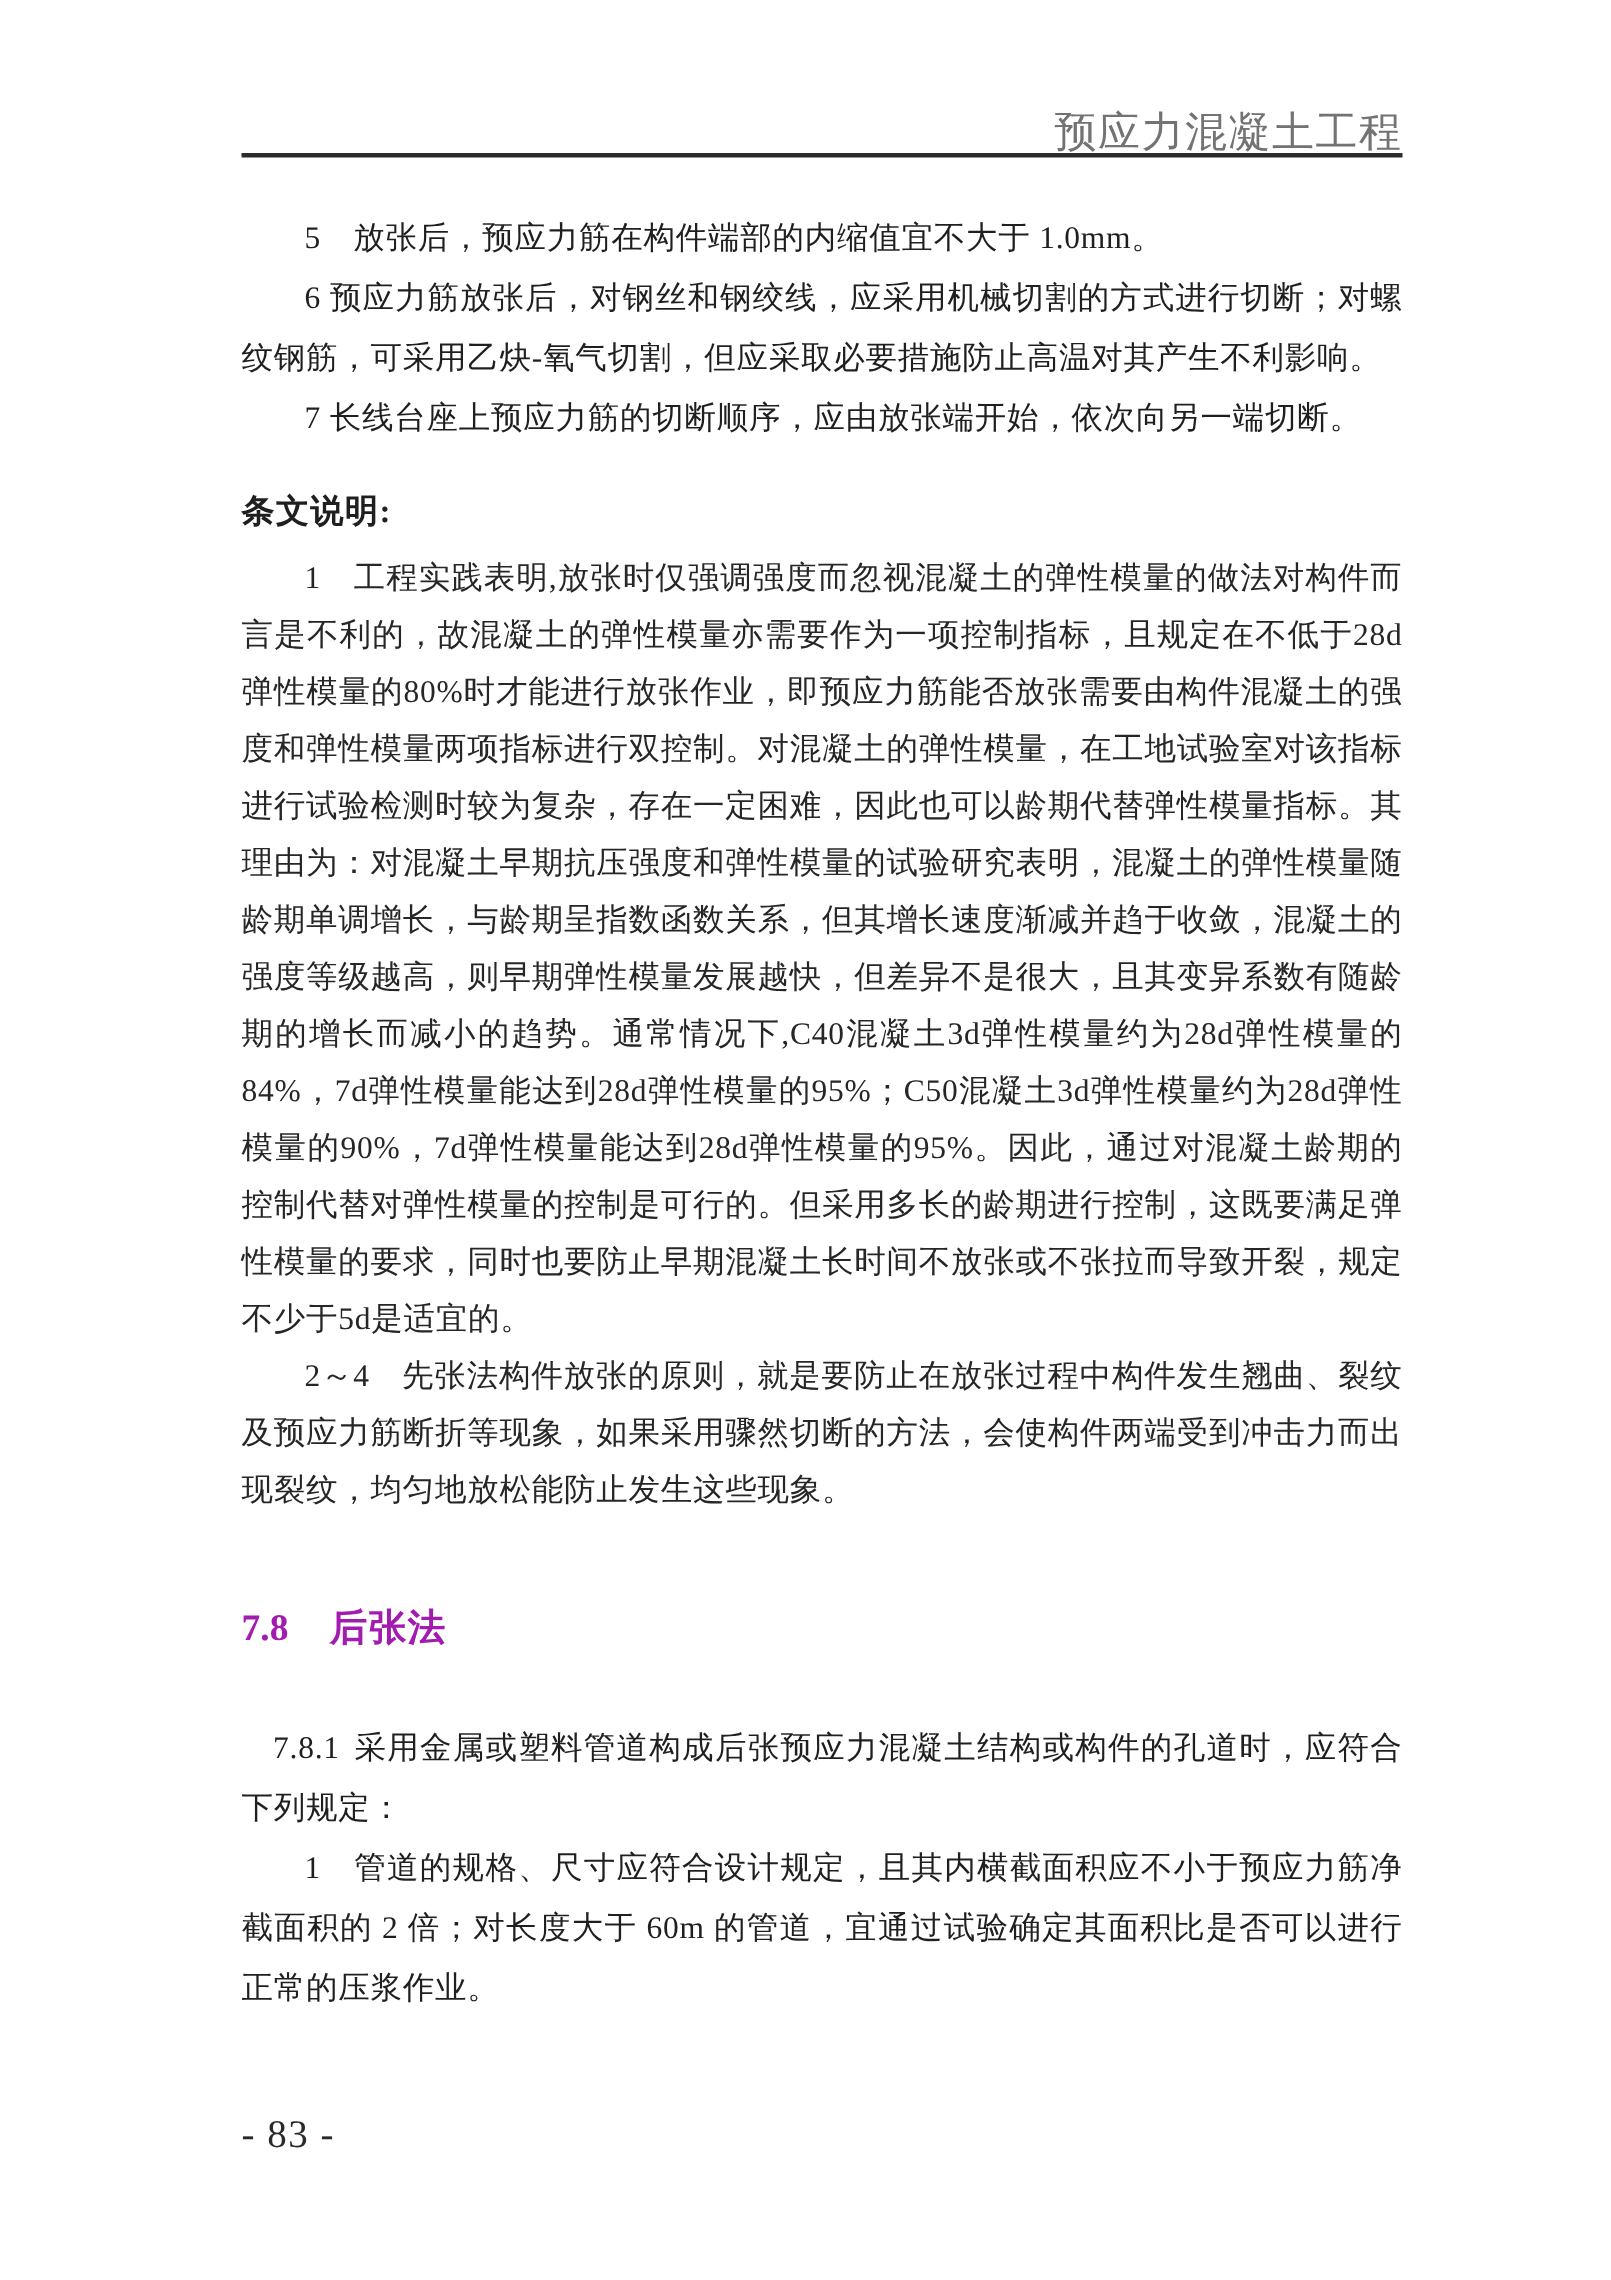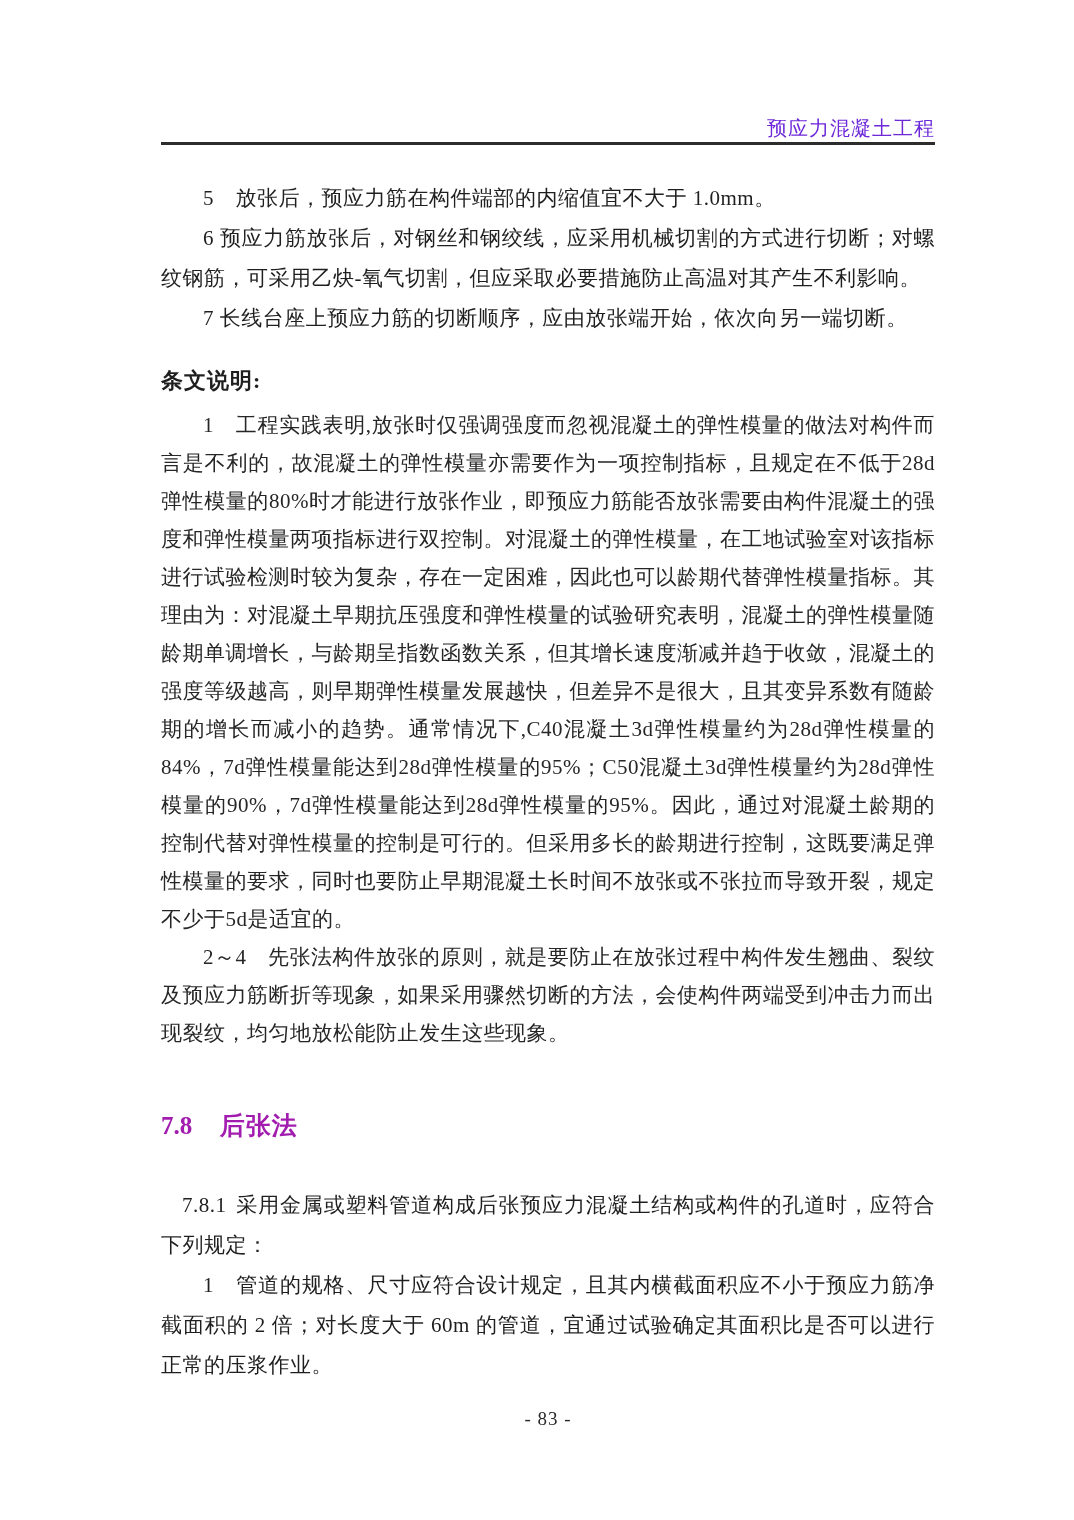--- a/index.html
+++ b/index.html
@@ -24,26 +24,25 @@
   }
   
   .running-header {
     padding-top: 76px;
     border-bottom: 3px solid #2c2c2c;
   }
   .running-header .title {
     display: block;
     text-align: right;
     font-family: "Liberation Sans", "DejaVu Sans", sans-serif;
-    font-size: 20px;
+    font-size: 28px;
     line-height: 24px;
     letter-spacing: 1px;
-    color: #6d28d9;
+    color: #737373;
     padding-bottom: 2px;
-    margin-top: 40px;
   }
   
   .clauses {
     margin-top: 33px;
   }
   .para {
     margin: 0;
     font-size: 21px;
     line-height: 40px;
     text-align: justify;
@@ -93,22 +92,21 @@
   .bold-num {
     font-weight: normal;
     margin-right: 0.45em;
   }
   
   .footer {
     position: absolute;
     left: 161px;
     right: 139px;
     top: 1408px;
-    text-align: center;
-    font-size: 19px;
+    font-size: 26px;
     color: #2a2a2a;
     letter-spacing: 1px;
   }
 </style>
 </head>
 <body>
 
 <div class="page">
 
   <div class="running-header">

